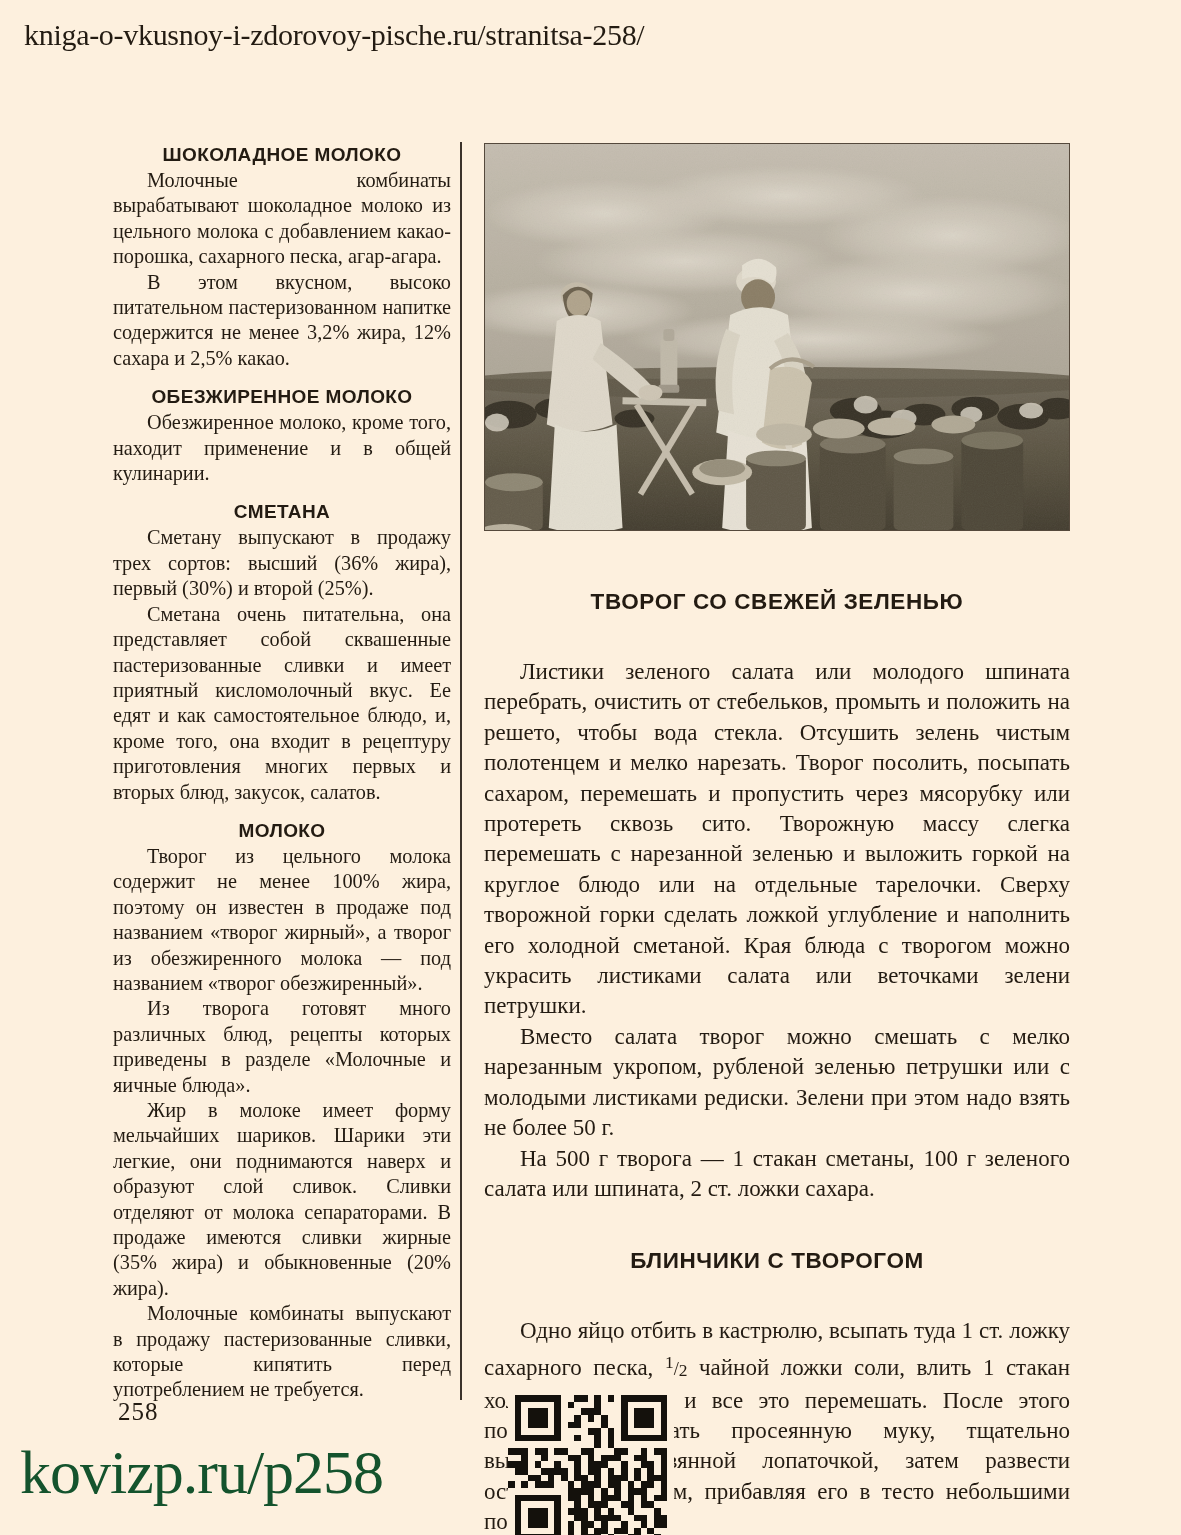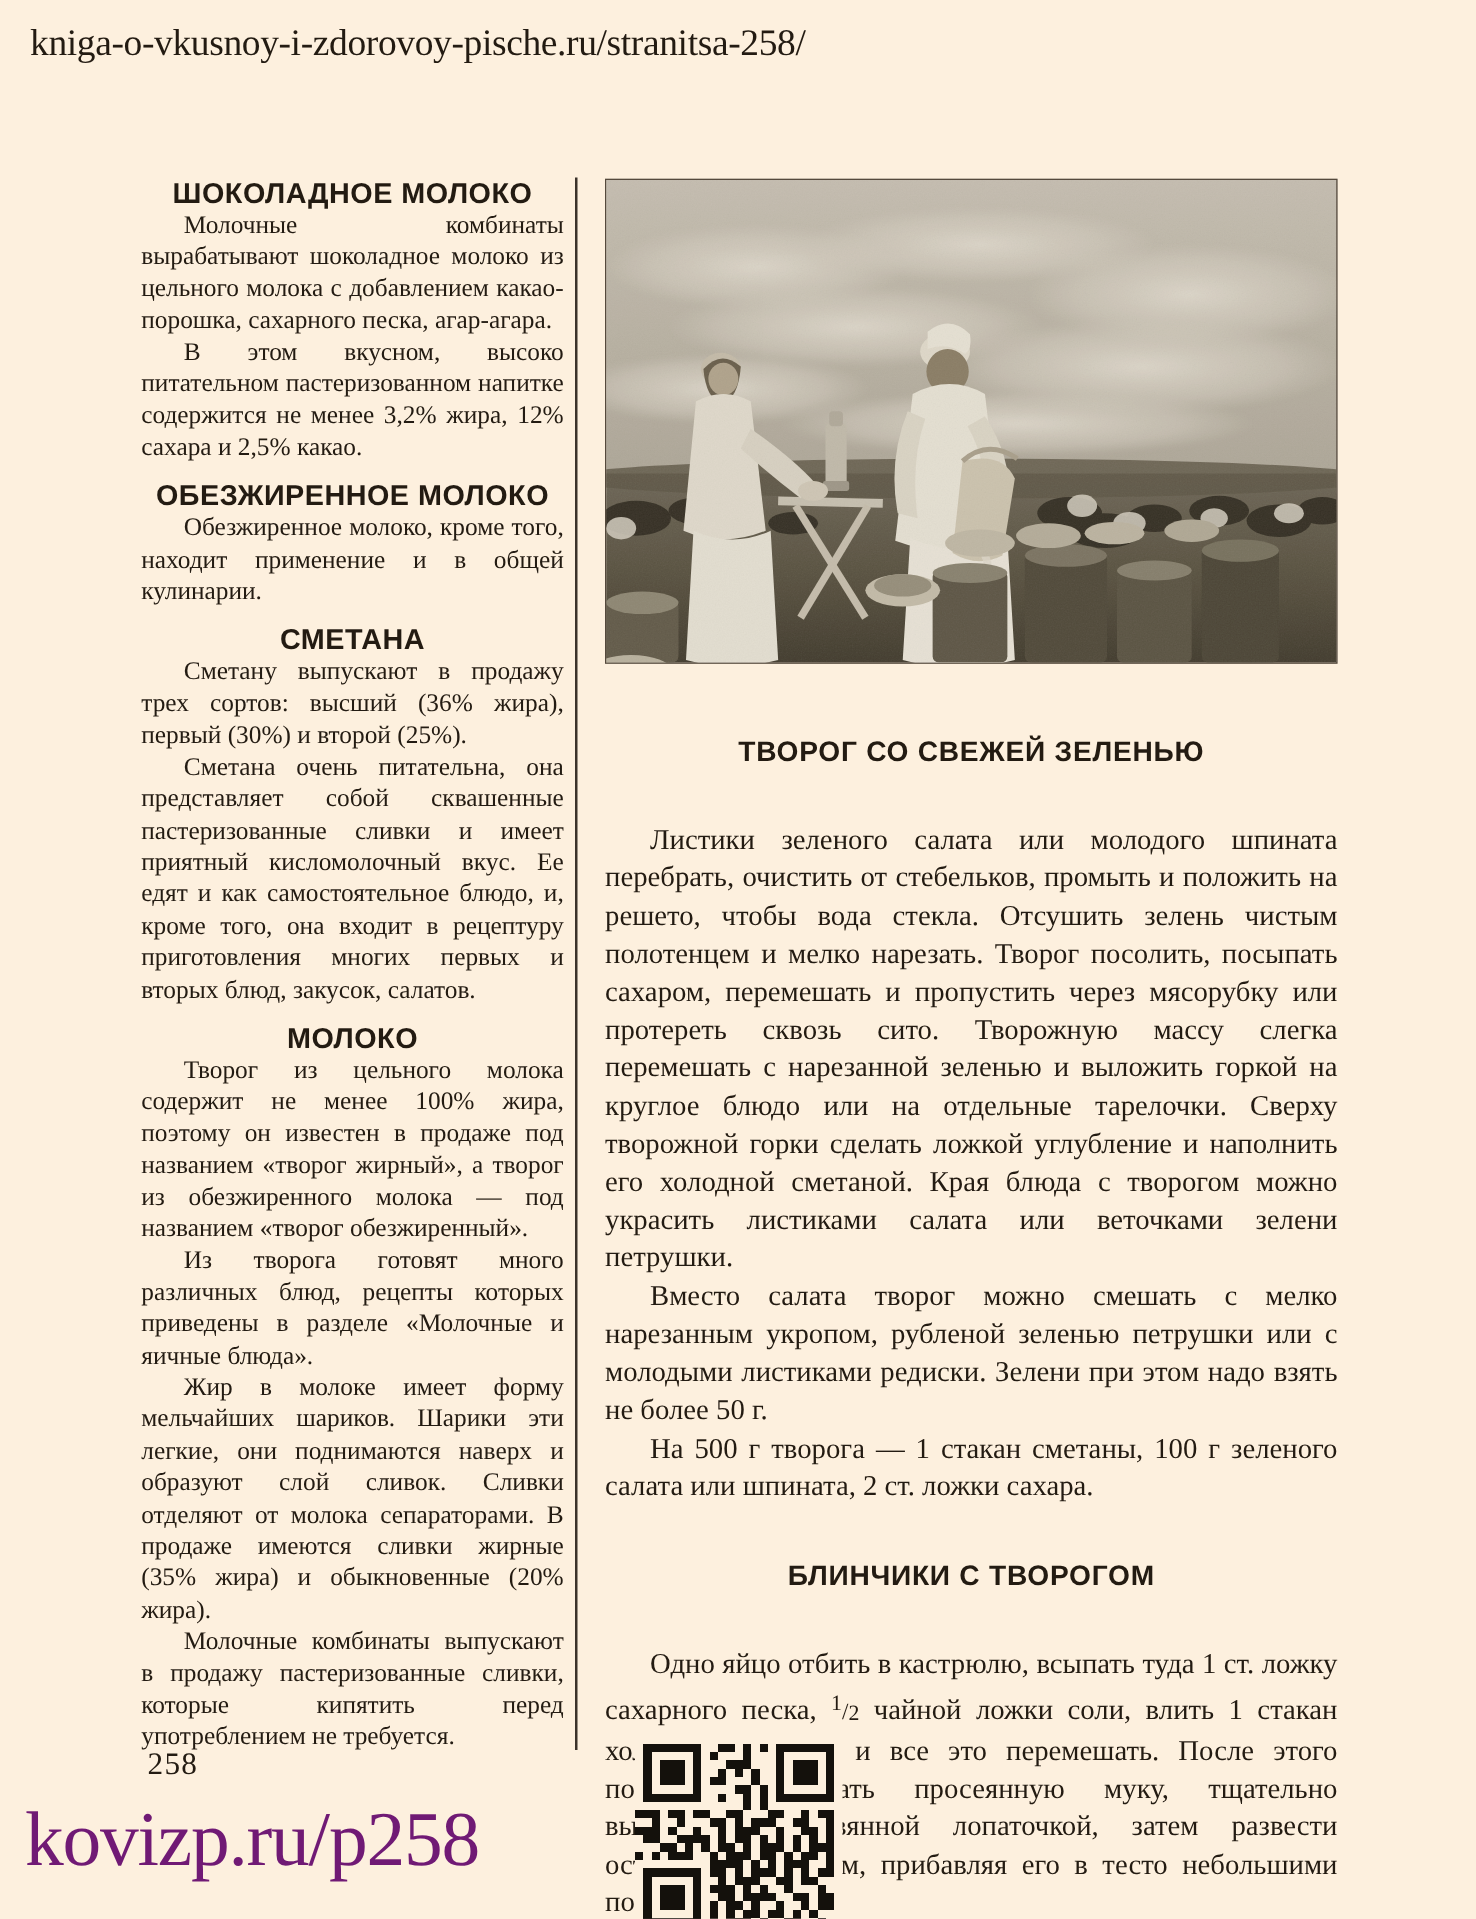--- a/index.html
+++ b/index.html
@@ -53,21 +53,21 @@
     position: absolute;
     left: 113px;
     top: 143px;
     width: 338px;
     text-align: justify;
     font-size: 20.3px;
     line-height: 25.4px;
   }
   #left-col h2 {
     font-family: "Liberation Sans", "DejaVu Sans", sans-serif;
-    font-size: 23px;
+    font-size: 19px;
     font-weight: bold;
     letter-spacing: 0.4px;
     text-align: center;
     margin: 0 0 2px 0;
     line-height: 23px;
   }
   #left-col h2.spaced {
     margin-top: 14px;
   }
   #left-col p {
@@ -124,21 +124,21 @@
     letter-spacing: 1px;
   }
 
   
   #bottom-url {
     position: absolute;
     left: 20px;
     top: 1437px;
     font-size: 62px;
     letter-spacing: -1px;
-    color: #701a75;
+    color: #14532d;
     white-space: nowrap;
   }
 
   
   #qr-code {
     position: absolute;
     left: 508px;
     top: 1395px;
     width: 166px;
     height: 166px;

